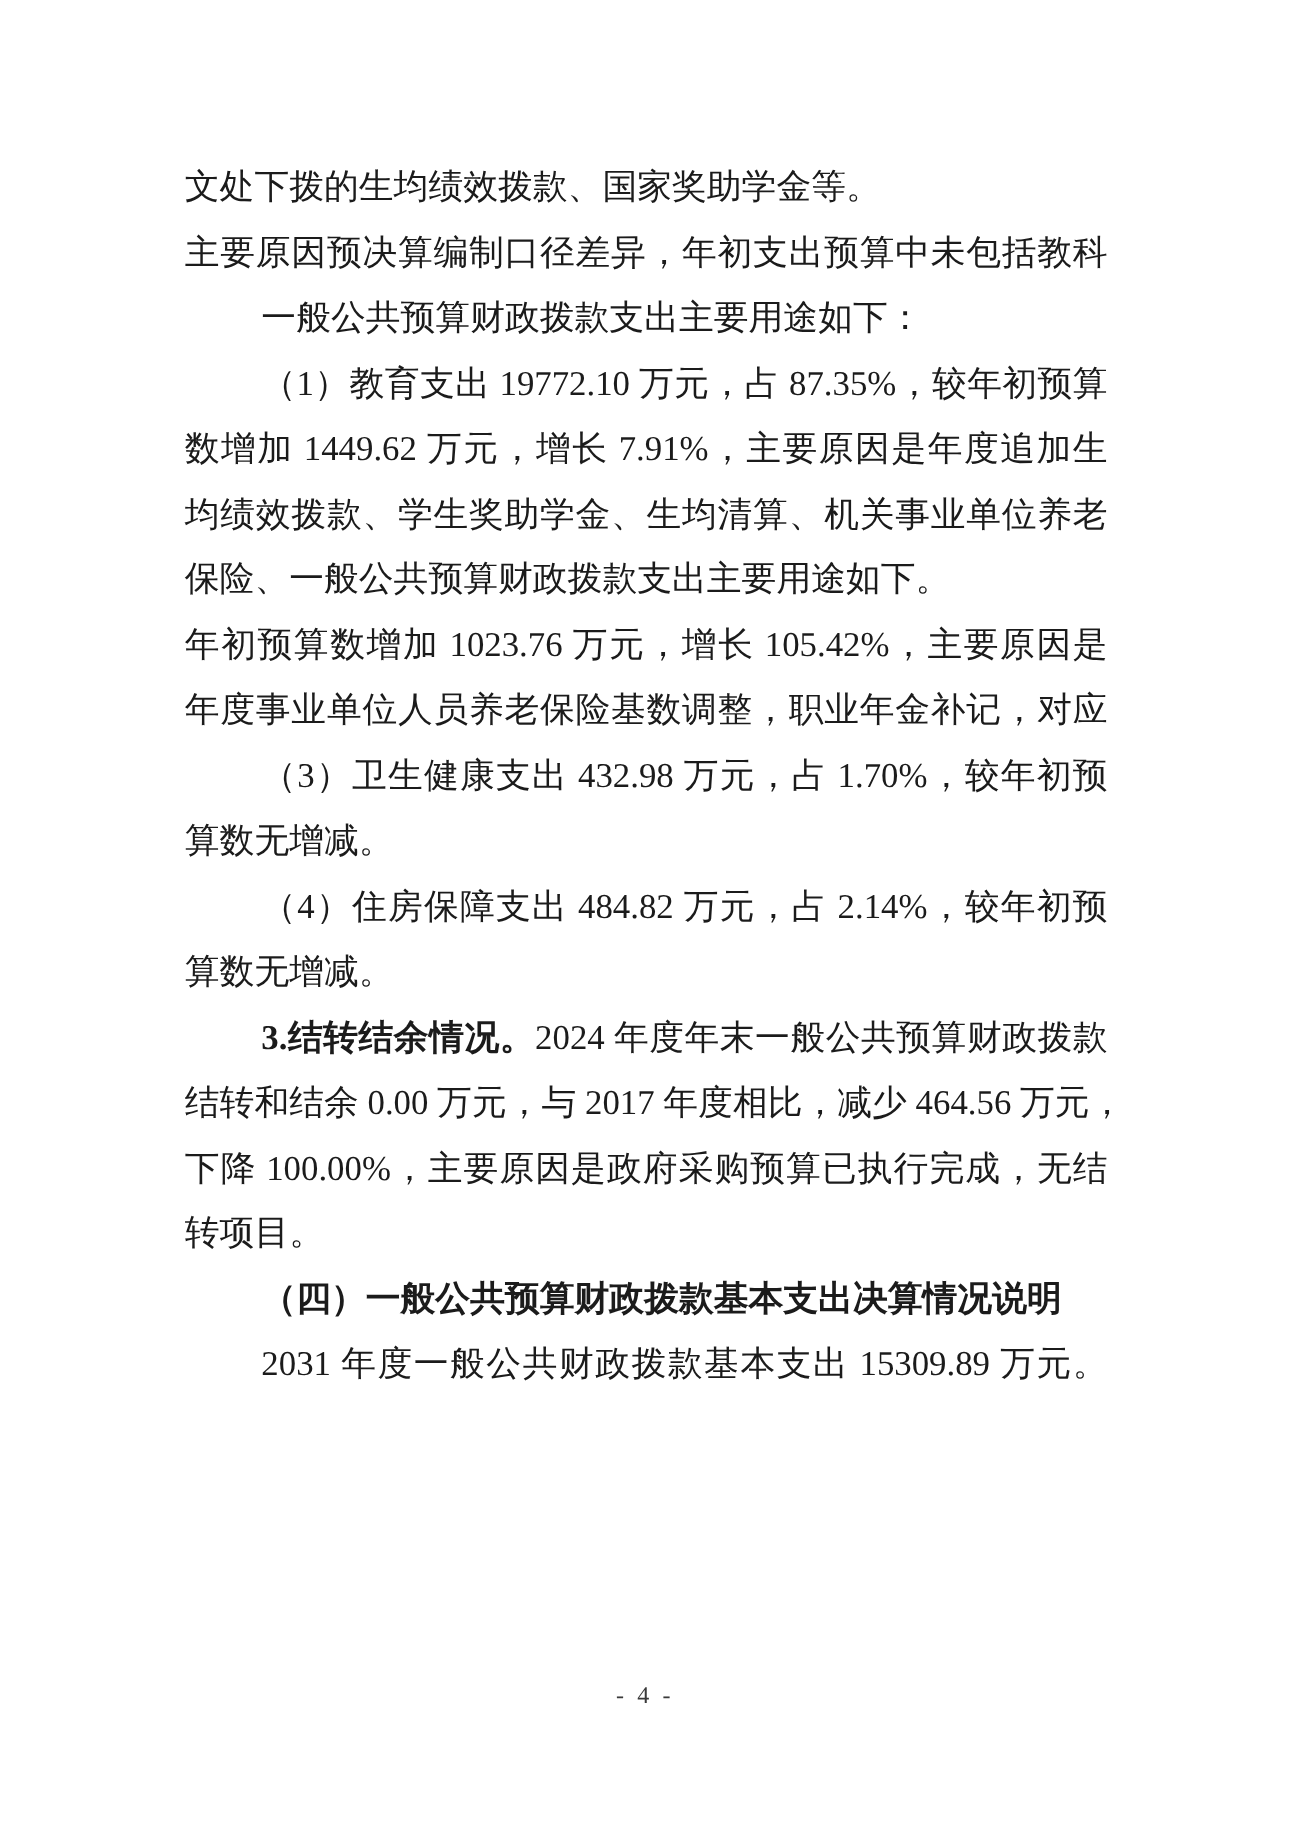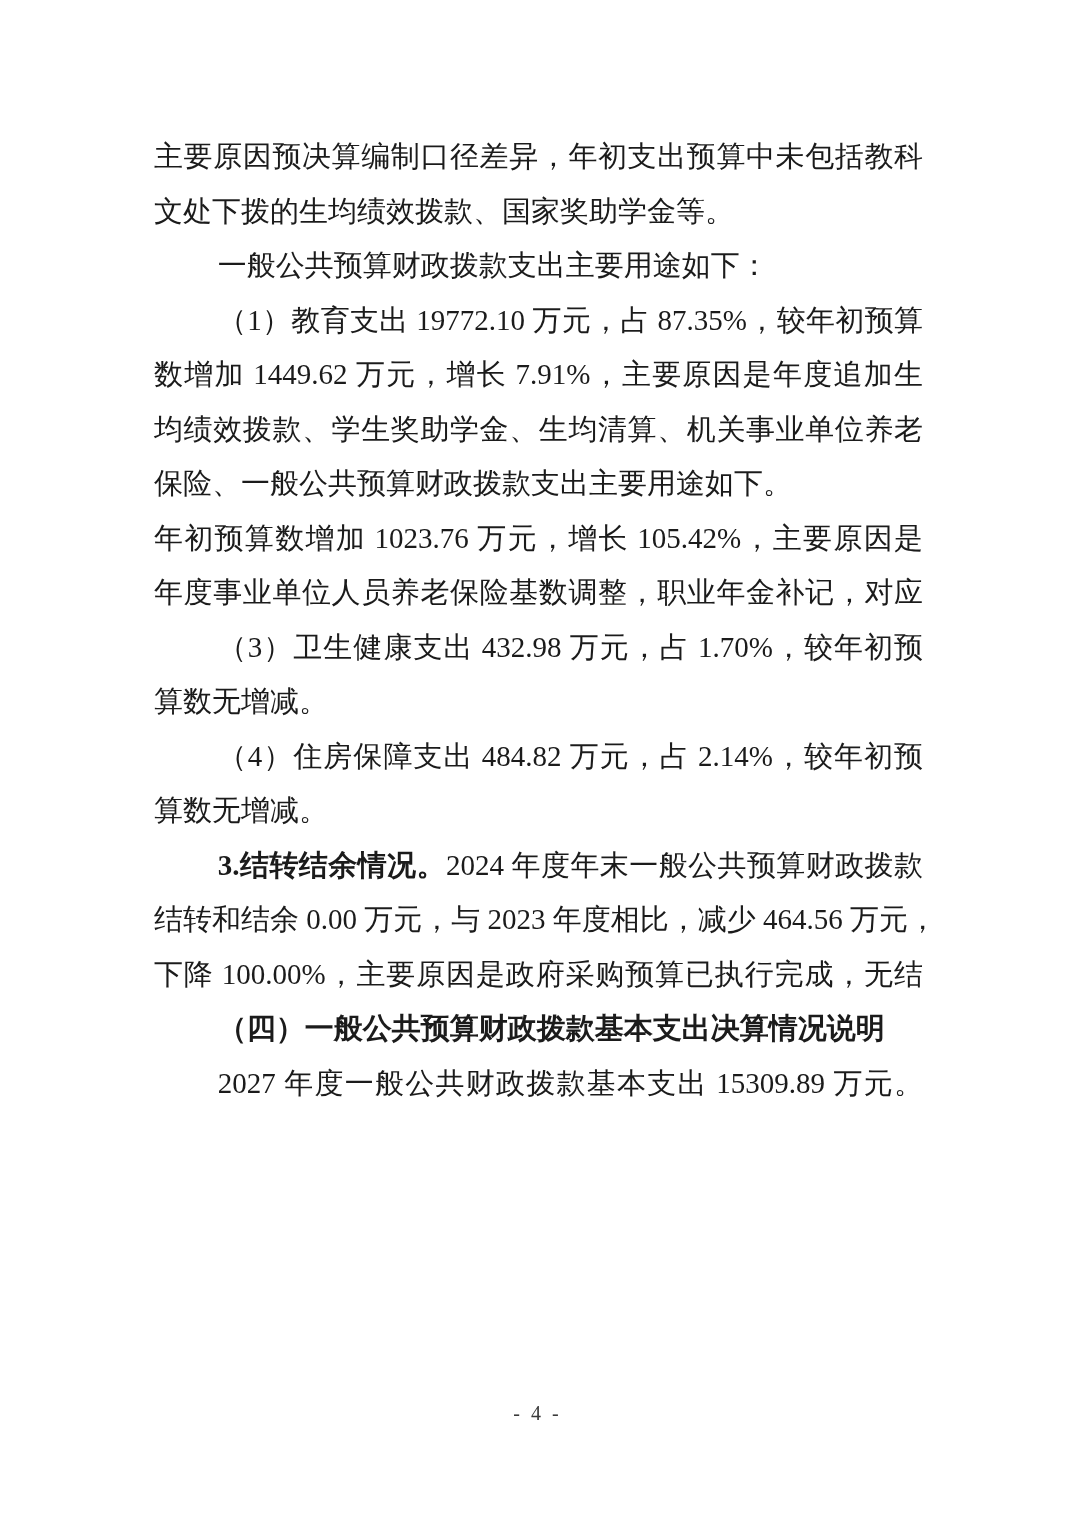--- a/index.html
+++ b/index.html
@@ -54,22 +54,22 @@
     letter-spacing: 3px;
     color: #3a3a3a;
   }
 </style>
 </head>
 <body>
 
 <div class="page">
   <main class="content">
       <div class="para">
+        <div class="line last"><span class="run">文处下拨的生均绩效拨款、国家奖助学金等。</span></div>
         <div class="line first"><span class="run">主要原因预决算编制口径差异，年初支出预算中未包括教科</span></div>
-        <div class="line last"><span class="run">文处下拨的生均绩效拨款、国家奖助学金等。</span></div>
       </div>
       <div class="para indent">
         <div class="line first last"><span class="run">一般公共预算财政拨款支出主要用途如下：</span></div>
       </div>
       <div class="para indent">
         <div class="line first"><span class="run">（1）教育支出 19772.10 万元，占 87.35%，较年初预算</span></div>
         <div class="line"><span class="run">数增加 1449.62 万元，增长 7.91%，主要原因是年度追加生</span></div>
         <div class="line"><span class="run">均绩效拨款、学生奖助学金、生均清算、机关事业单位养老</span></div>
         <div class="line last"><span class="run">保险、一般公共预算财政拨款支出主要用途如下。</span></div>
       </div>
@@ -80,24 +80,25 @@
       <div class="para indent">
         <div class="line first"><span class="run">（3）卫生健康支出 432.98 万元，占 1.70%，较年初预</span></div>
         <div class="line last"><span class="run">算数无增减。</span></div>
       </div>
       <div class="para indent">
         <div class="line first"><span class="run">（4）住房保障支出 484.82 万元，占 2.14%，较年初预</span></div>
         <div class="line last"><span class="run">算数无增减。</span></div>
       </div>
       <div class="para indent">
         <div class="line first"><span class="run bold">3.结转结余情况。</span><span class="run">2024 年度年末一般公共预算财政拨款</span></div>
-        <div class="line"><span class="run">结转和结余 0.00 万元，与 2023 年度相比，减少 464.56 万元，</span></div>
+        <div class="line"><span class="run">结转和结余 0.00 万元，与 2017 年度相比，减少 464.56 万元，</span></div>
         <div class="line"><span class="run">下降 100.00%，主要原因是政府采购预算已执行完成，无结</span></div>
+        <div class="line last"><span class="run">转项目。</span></div>
       </div>
       <div class="para indent">
         <div class="line first last"><span class="run bold">（四）一般公共预算财政拨款基本支出决算情况说明</span></div>
       </div>
       <div class="para indent">
-        <div class="line first"><span class="run">2027 年度一般公共财政拨款基本支出 15309.89 万元。</span></div>
+        <div class="line first"><span class="run">2031 年度一般公共财政拨款基本支出 15309.89 万元。</span></div>
       </div>
     </main>
   <div class="footer">- 4 -</div>
 </div>
 
 </body></html>

